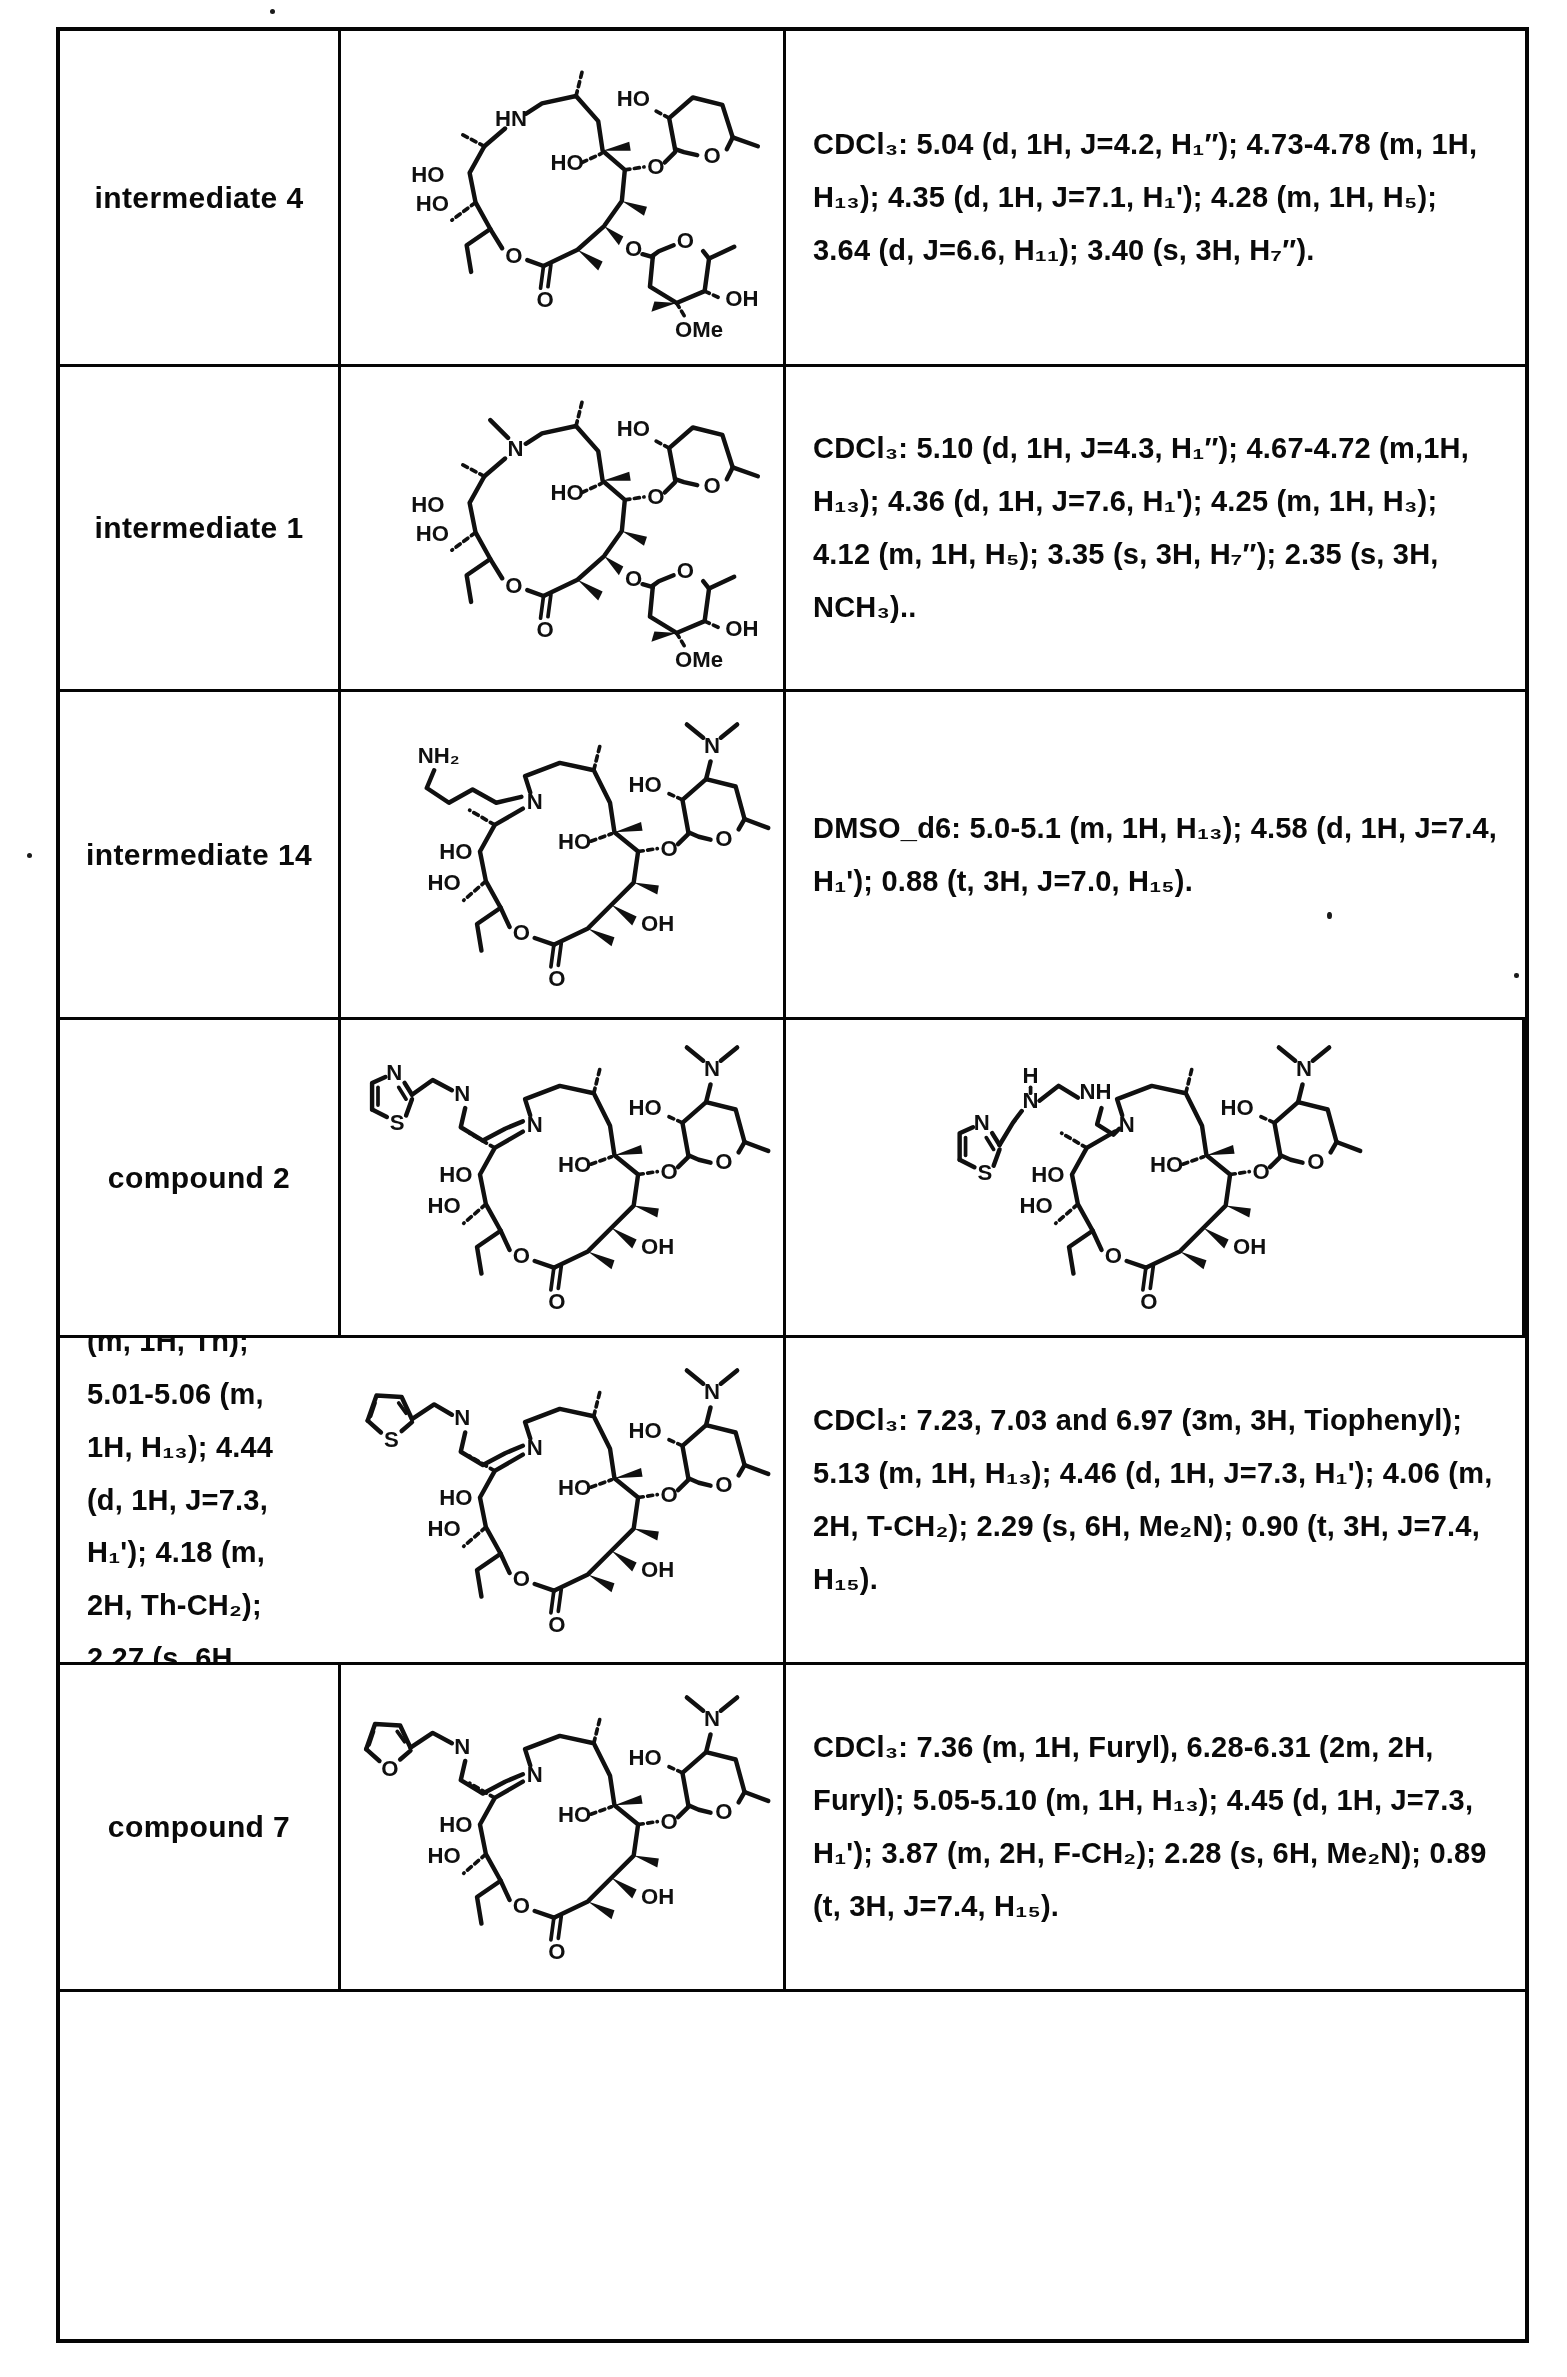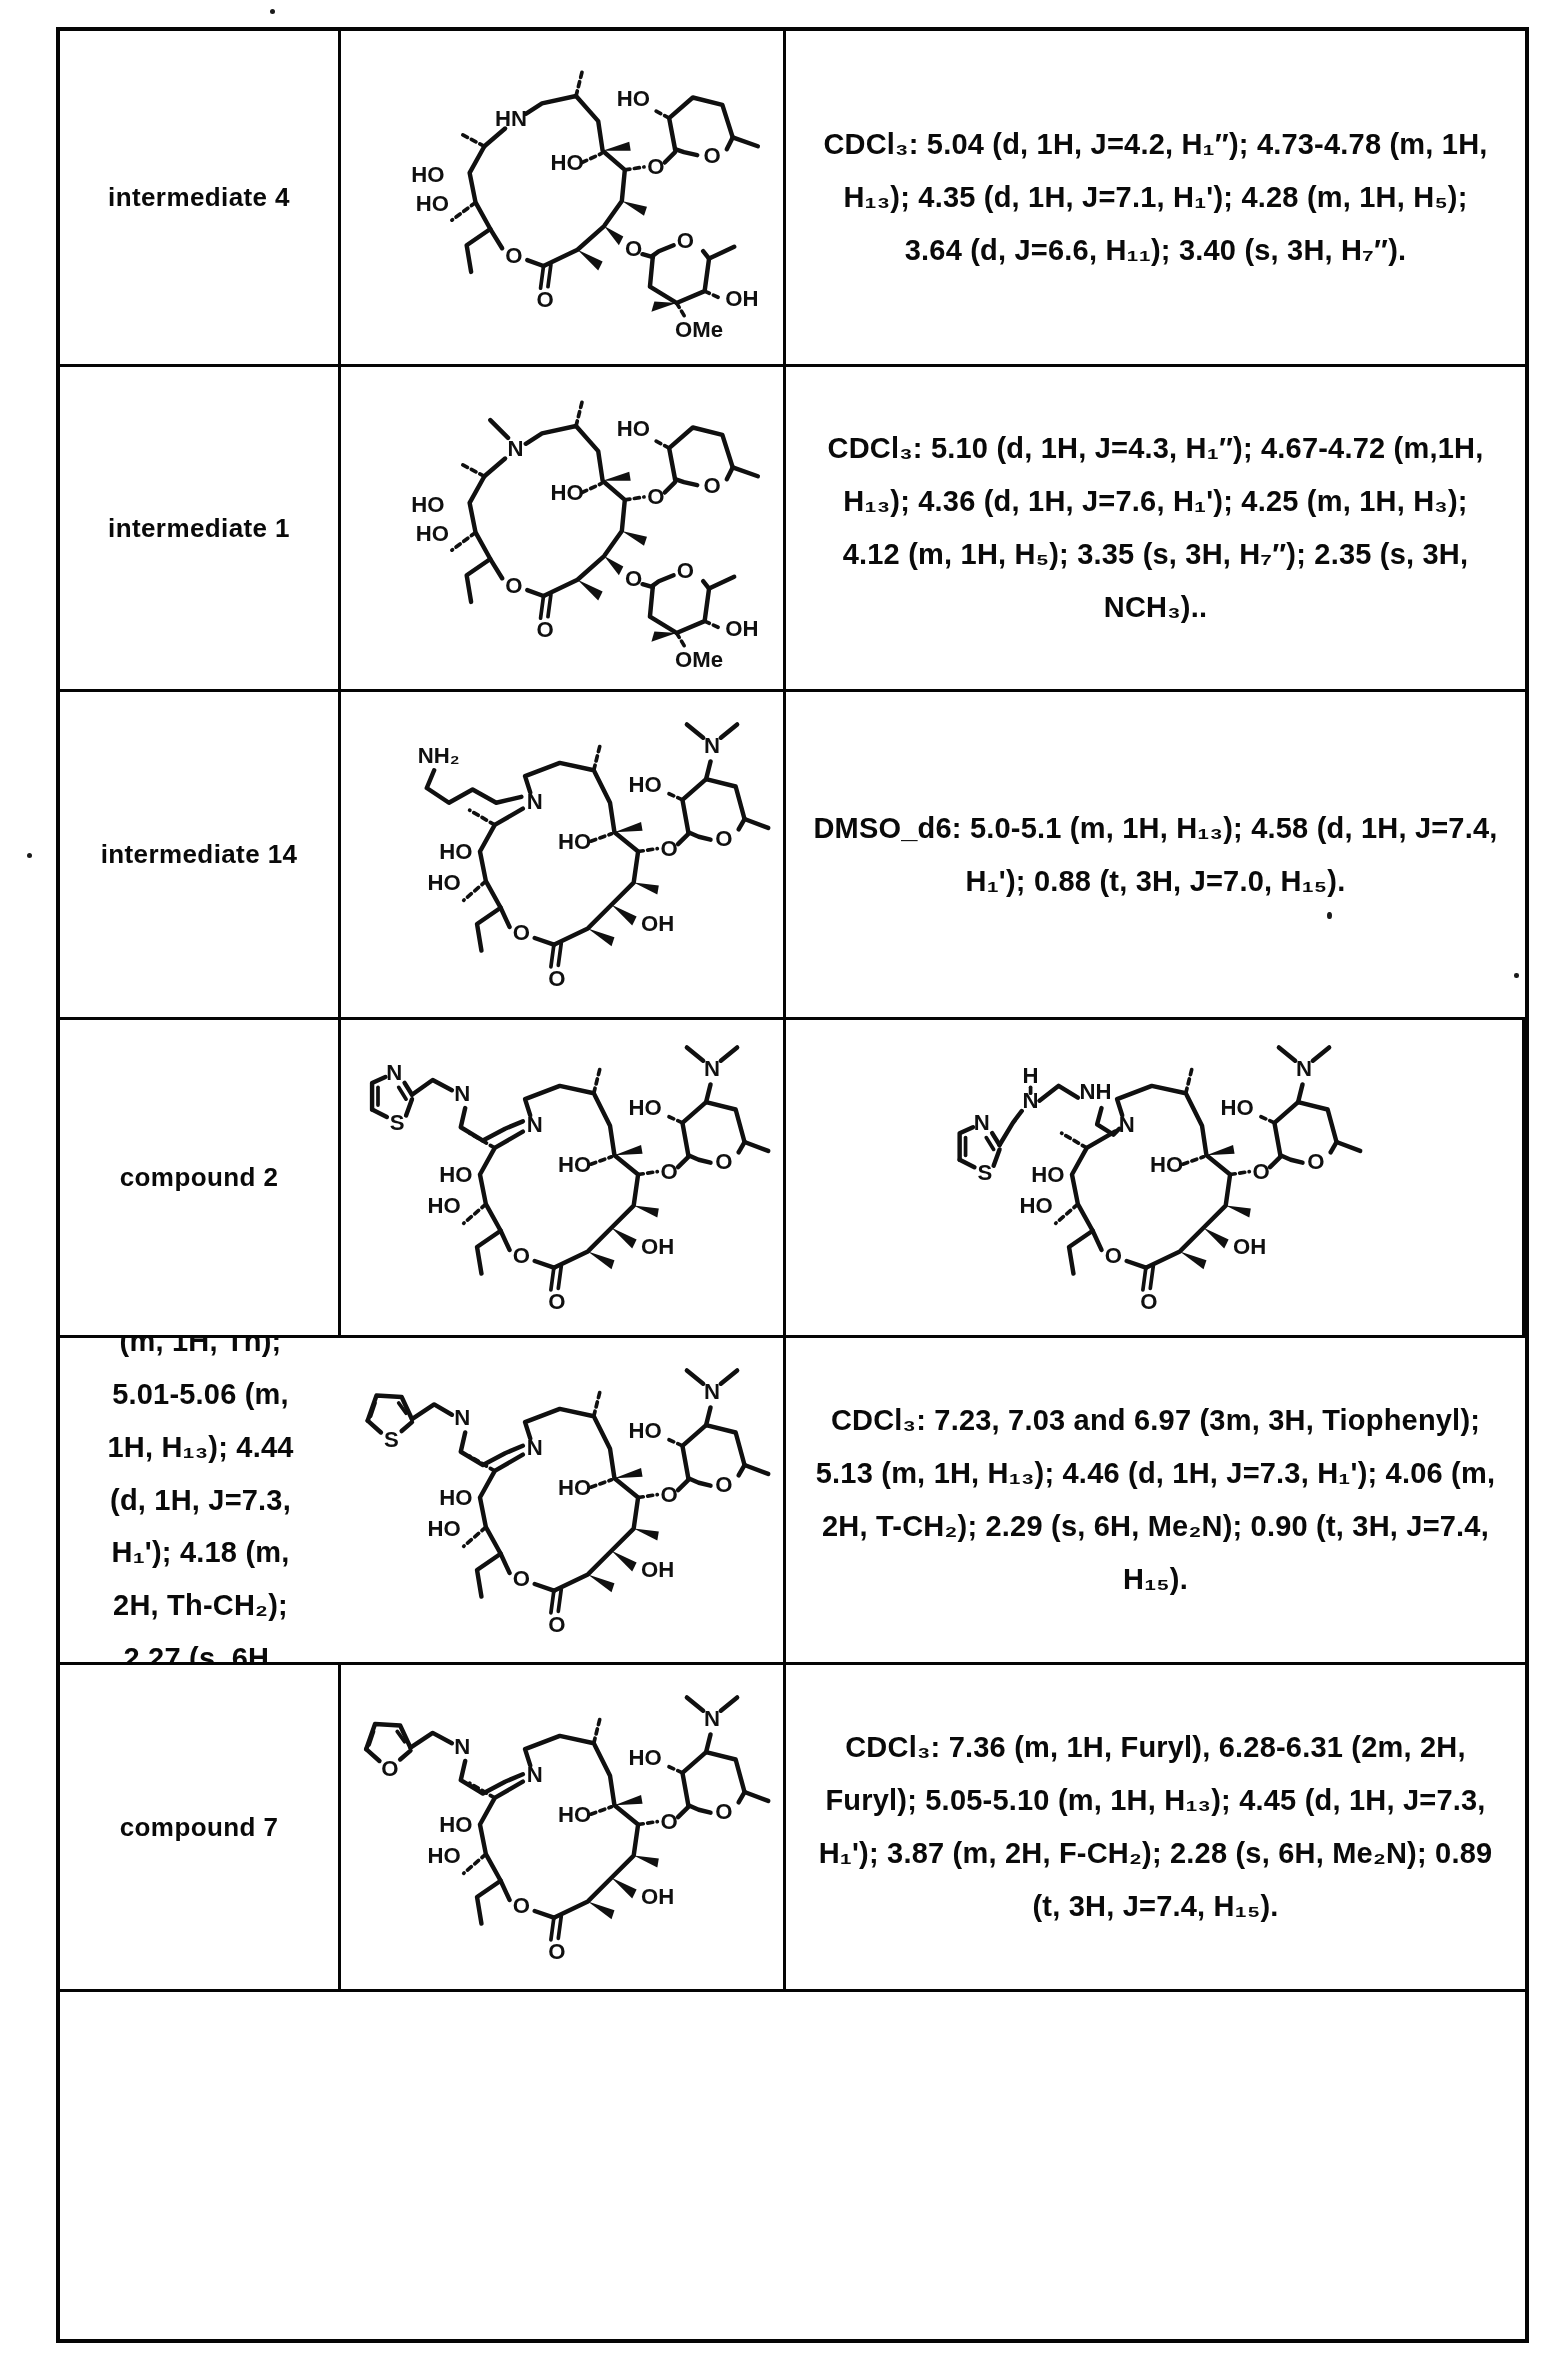--- a/index.html
+++ b/index.html
@@ -13,25 +13,25 @@
     display:grid;grid-template-columns:281px 445px 1fr;
     grid-template-rows:336px 325px 328px 318px 327px 327px 1fr;
   }
   .cell{
     border-right:3.6px solid #050505;border-bottom:3.6px solid #050505;
     box-sizing:border-box;display:flex;align-items:center;justify-content:center;
     overflow:hidden;
   }
   .cell.last-col{border-right:none;}
   .label-cell span{
-    font-size:26px;font-weight:bold;letter-spacing:0.4px;color:#0a0a0a;
+    font-size:30px;font-weight:bold;letter-spacing:0.4px;color:#0a0a0a;
   }
   .nmr-cell p{
     margin:0;padding:0 27px;font-size:29px;font-weight:bold;
-    text-align:center;line-height:1.82;letter-spacing:0.2px;color:#0a0a0a;
+    text-align:left;line-height:1.82;letter-spacing:0.2px;color:#0a0a0a;
   }
   .structure-cell svg{display:block;}
   .struct text{
     font-family:"Liberation Sans","DejaVu Sans",sans-serif;
     font-weight:bold;font-size:30px;fill:#101010;
   }
   .struct path,.struct line,.struct polyline{
     stroke:#101010;stroke-width:6;fill:none;stroke-linecap:round;stroke-linejoin:round;
   }
   .struct .dash{stroke-dasharray:7 6;stroke-width:5;}

